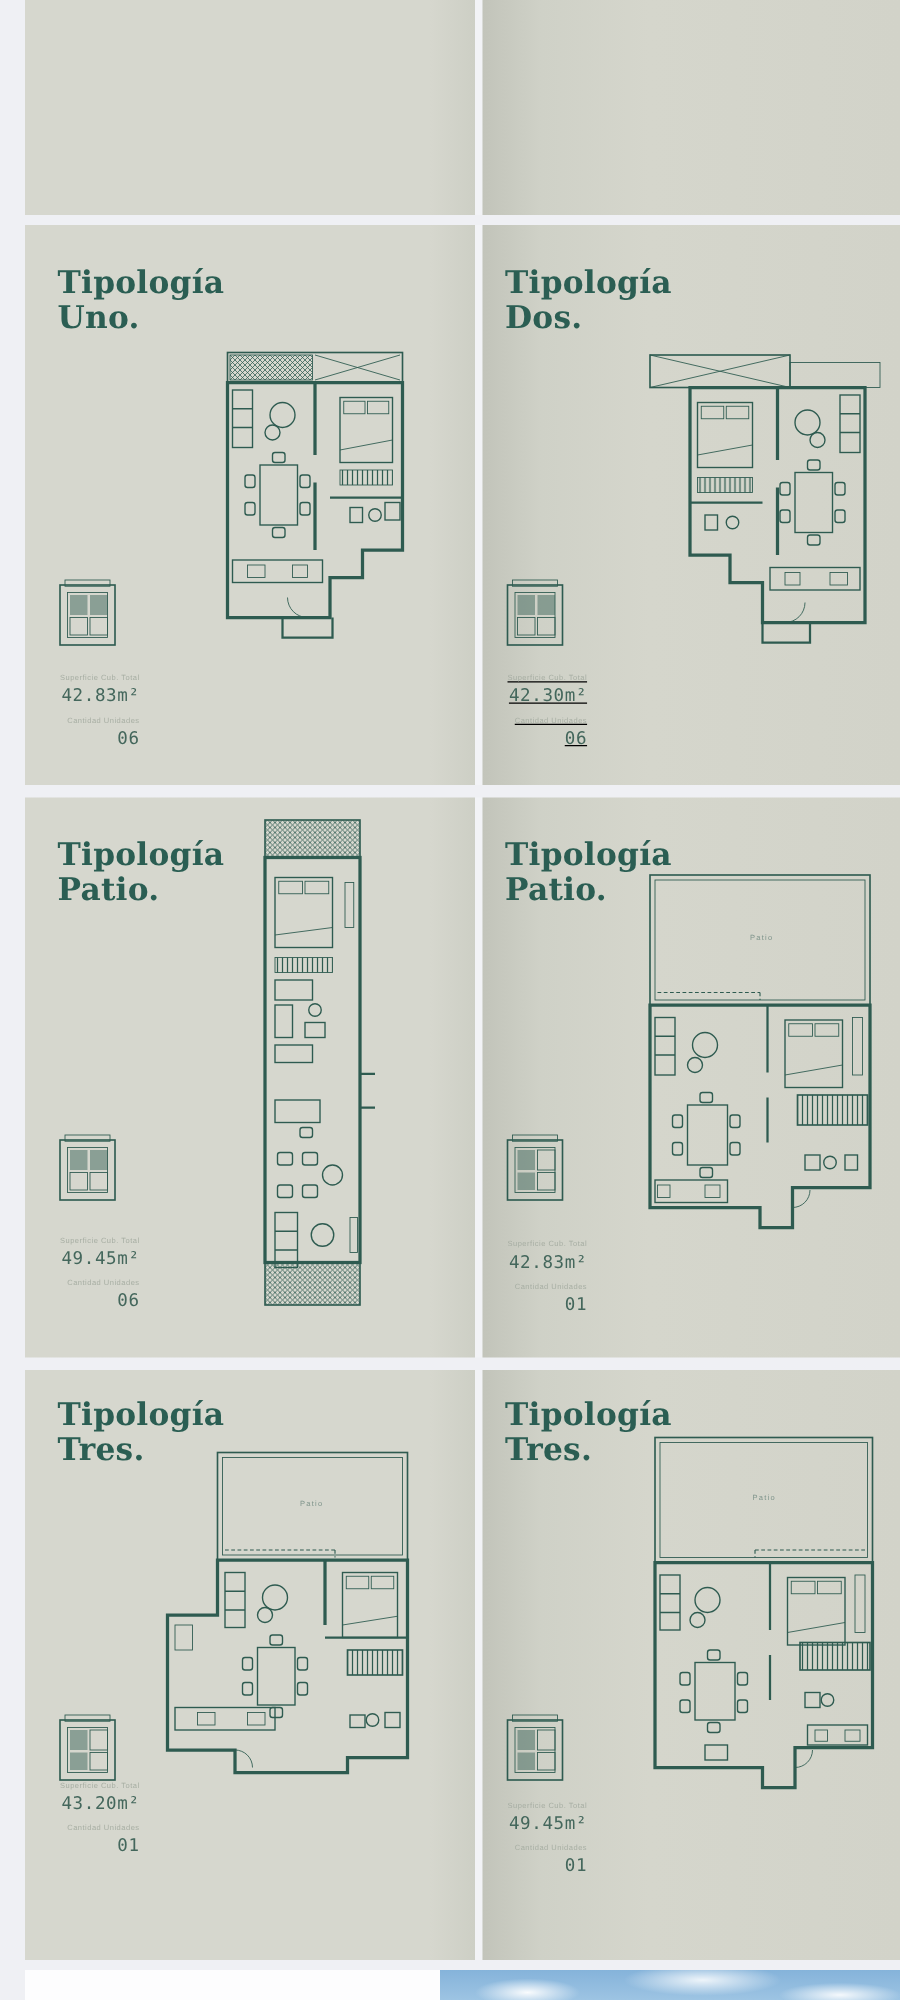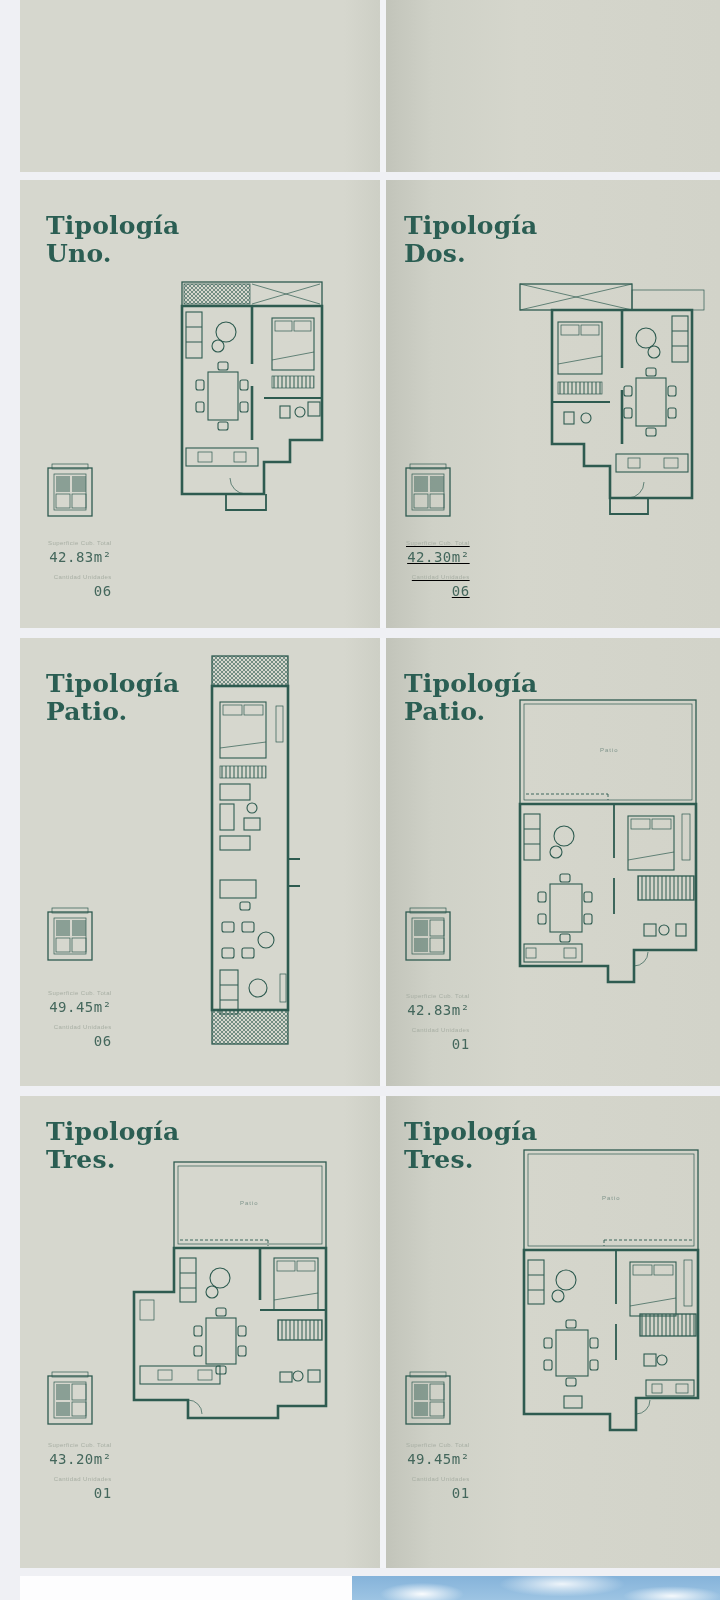--- a/index.html
+++ b/index.html
@@ -312,21 +312,21 @@
       </svg>
       <svg class="plan" style="left:26px;top:274px;" width="48" height="58" viewBox="0 0 48 58">
         <rect x="2" y="6" width="44" height="48" class="w15"></rect>
         <rect x="6" y="2" width="36" height="5" class="w08"></rect>
         <rect x="8" y="12" width="32" height="36" class="w08"></rect>
         <rect x="10" y="14" width="14" height="16" class="fsol" opacity=".45"></rect>
         <rect x="10" y="32" width="14" height="14" class="fsol" opacity=".45"></rect>
         <rect x="26" y="14" width="14" height="16" class="w08"></rect>
         <rect x="26" y="32" width="14" height="14" class="w08"></rect>
       </svg>
-      <div class="meta" style="left:28px;top:346px;">
+      <div class="meta" style="left:28px;top:330px;">
         <p class="lbl">Superficie Cub. Total</p>
         <p class="val">43.20m²</p>
         <p class="lbl">Cantidad Unidades</p>
         <p class="val">01</p>
       </div>
     </div>
     <div class="gutter"></div>
     <div class="page page-right">
       <div class="panel-title" style="left:18px;top:22px;">
         <span>Tipología</span><br>

